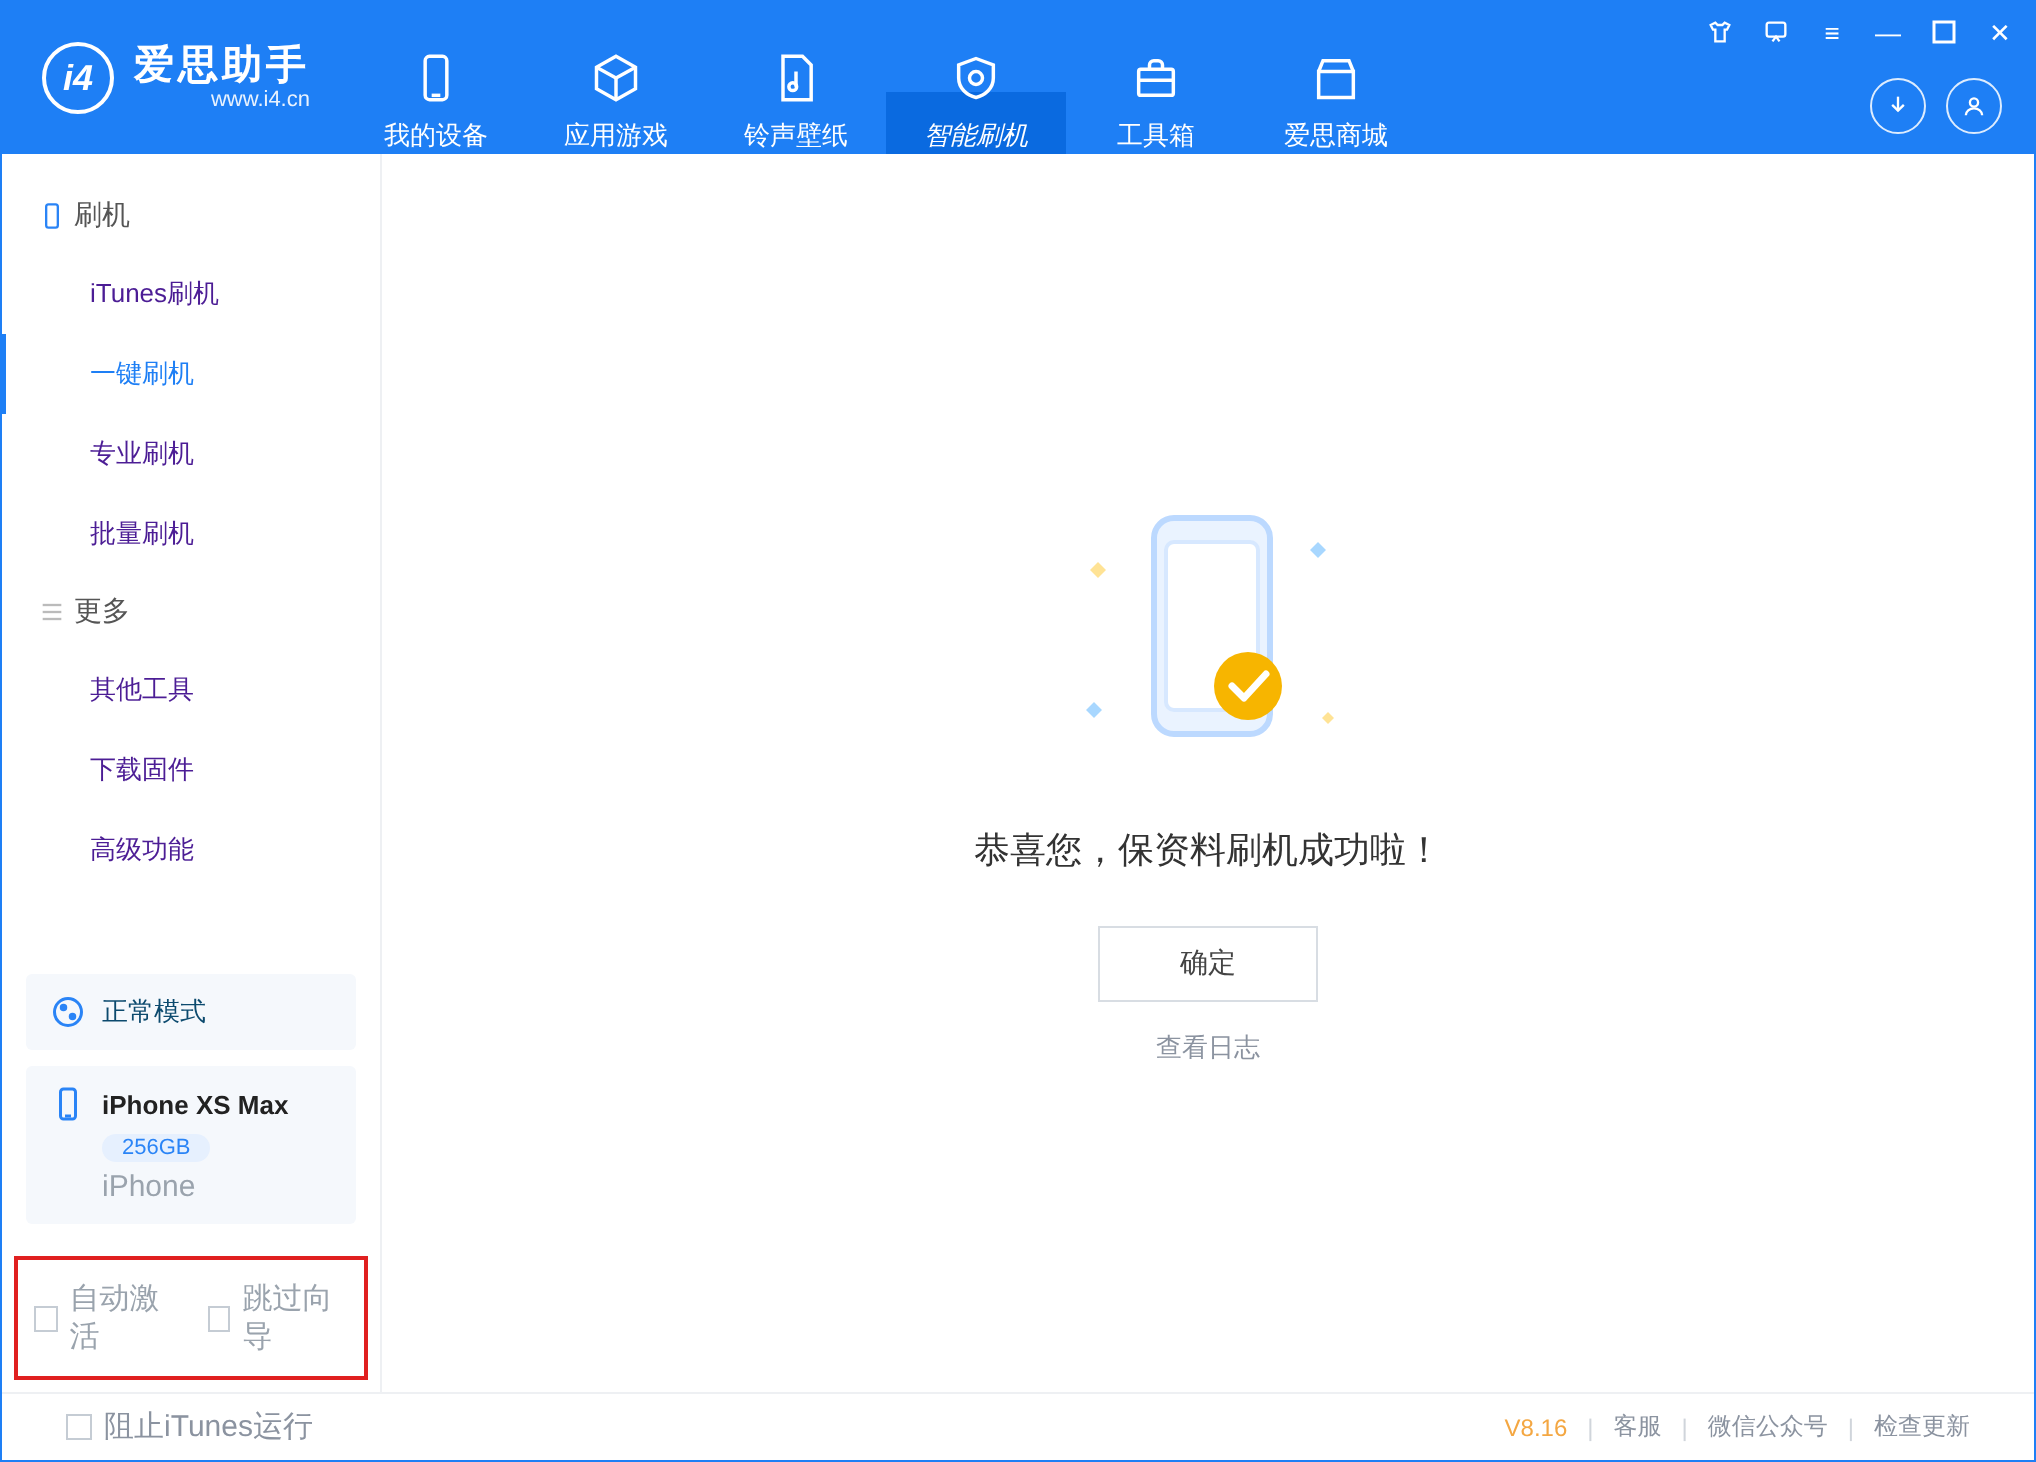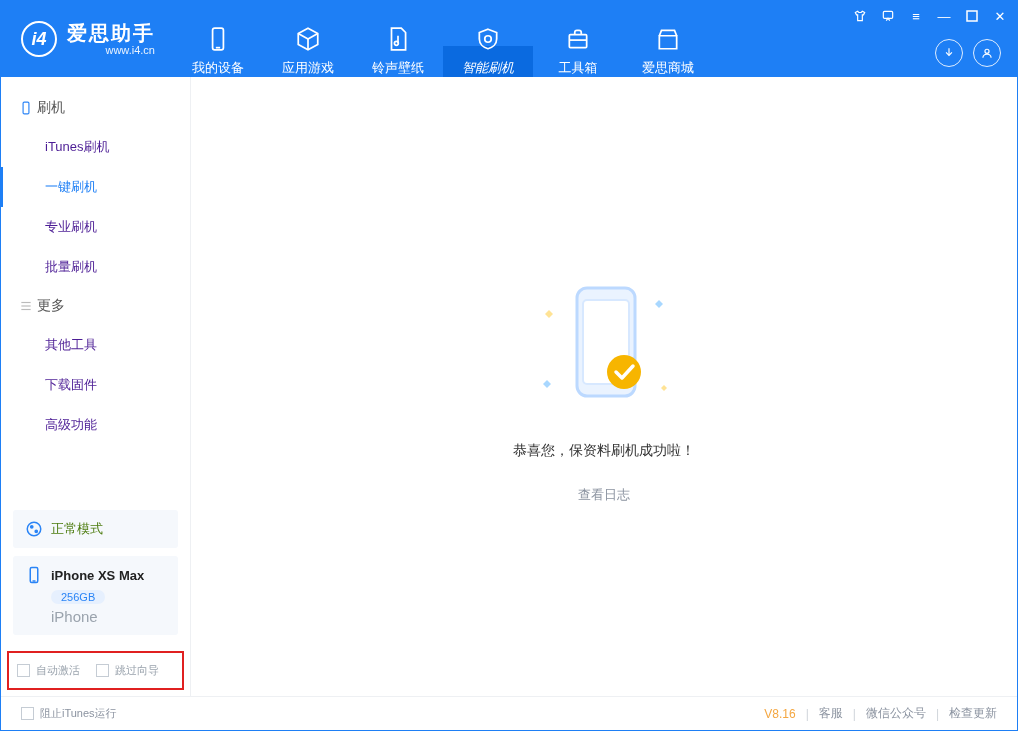--- a/index.html
+++ b/index.html
@@ -34,39 +34,39 @@
 .side-section-title .sicon { width:14px; height:14px; color:#2a84f6; display:inline-flex; }
 .side-section-title .sicon.grey { color:#bbb; }
 .side-items { padding-left: 44px; }
 .side-item { padding: 11px 0; color: #4c1d95; cursor: pointer; font-size: 13px; }
 .side-item.active { color: #1e7ff5; position: relative; }
 .side-item.active::before { content:""; position:absolute; left:-44px; top:0; bottom:0; width:2px; background:#1e7ff5; }
 
 .side-bottom { padding: 10px 12px 0 12px; }
 .card { background: #f5f8fc; border-radius: 3px; padding: 10px 12px; margin-bottom: 8px; display:flex; align-items:center; gap:8px; }
 .card-icon { width:18px; height:18px; display:inline-flex; align-items:center; justify-content:center; }
-.card-title { color:#4d7c0f; font-size:13px; }
+.card-title { color:#0c4a6e; font-size:13px; }
 .dev-card { display:block; }
 .dev-row { display:flex; align-items:center; gap:8px; }
 .dev-name { font-weight:600; color:#222; }
 .badge { display:inline-block; background:#e6f0fe; color:#2a84f6; border-radius: 10px; padding: 1px 10px; font-size: 11px; margin-top:6px; margin-left:26px; }
 .dev-type { color:#9aa3ad; font-size:15px; margin-left:26px; margin-top:4px; }
 
 .redbox { border: 2px solid #e02020; margin: 8px 6px 6px 6px; padding: 10px 8px; display:flex; gap:16px; align-items:center; }
-.chk { display:flex; align-items:center; gap:6px; color:#9aa3ad; font-size:11px; cursor:pointer; }
+.chk { display:flex; align-items:center; gap:6px; color:#9aa3ad; font-size:15px; cursor:pointer; }
 .chk-box { width:13px; height:13px; border:1px solid #c5ccd4; background:#fff; }
 
 .main { flex: 1; display:flex; flex-direction:column; align-items:center; justify-content:center; }
 .phone-illus { width:150px; height:150px; position:relative; margin-bottom: 22px; }
-.success-text { font-size: 14px; color:#333; margin-bottom: 26px; text-align: center; }
+.success-text { font-size: 18px; color:#333; margin-bottom: 26px; text-align: center; }
 .ok-btn { border:1px solid #d8dde3; background:#fff; padding: 9px 40px; font-size:14px; color:#444; cursor:pointer; margin-bottom:14px; }
 .view-log { color:#8b93a0; font-size:13px; cursor:pointer; }
 
 
-.footer { height: 34px; border-top: 1px solid #eef0f3; display:flex; align-items:center; padding: 0 20px; font-size: 12px; color:#8b93a0; }
+.footer { height: 34px; border-top: 1px solid #eef0f3; display:flex; align-items:center; padding: 0 32px; font-size: 12px; color:#8b93a0; }
 .footer .left { display:flex; align-items:center; gap:6px; }
 .footer .right { margin-left:auto; display:flex; align-items:center; gap:10px; }
 .footer .ver { color:#f4a742; }
 .footer .sep { color:#d0d5db; }
 .footer a { color:#8b93a0; cursor:pointer; }
 </style>
 </head>
 <body>
 
 <div class="app">
@@ -260,20 +260,21 @@
             <polygon points="18,110 22,114 18,118 14,114" fill="#9fd3ff"></polygon>
             <polygon points="135,115 138,118 135,121 132,118" fill="#ffe08a"></polygon>
           </g>
           <rect x="48" y="18" width="58" height="108" rx="10" fill="#eaf3ff" stroke="#bcd9ff" stroke-width="3"></rect>
           <rect x="54" y="30" width="46" height="84" rx="4" fill="#ffffff" stroke="#d7e8ff" stroke-width="2"></rect>
           <circle cx="95" cy="102" r="17" fill="#f7b500"></circle>
           <path d="M87 102 L93 108 L104 96" stroke="#fff" stroke-width="3.5" fill="none" stroke-linecap="round" stroke-linejoin="round"></path>
         </svg>
       </div>
       <div class="success-text">恭喜您，保资料刷机成功啦！</div>
+      <button class="ok-btn">确定</button>
       <a class="view-log">查看日志</a>
     </div>
   </div>
 
   <div class="footer">
     <div class="left">
       <label class="chk" style="color:#8b93a0">
         <span class="chk-box"></span>
         <span>阻止iTunes运行</span>
       </label>

